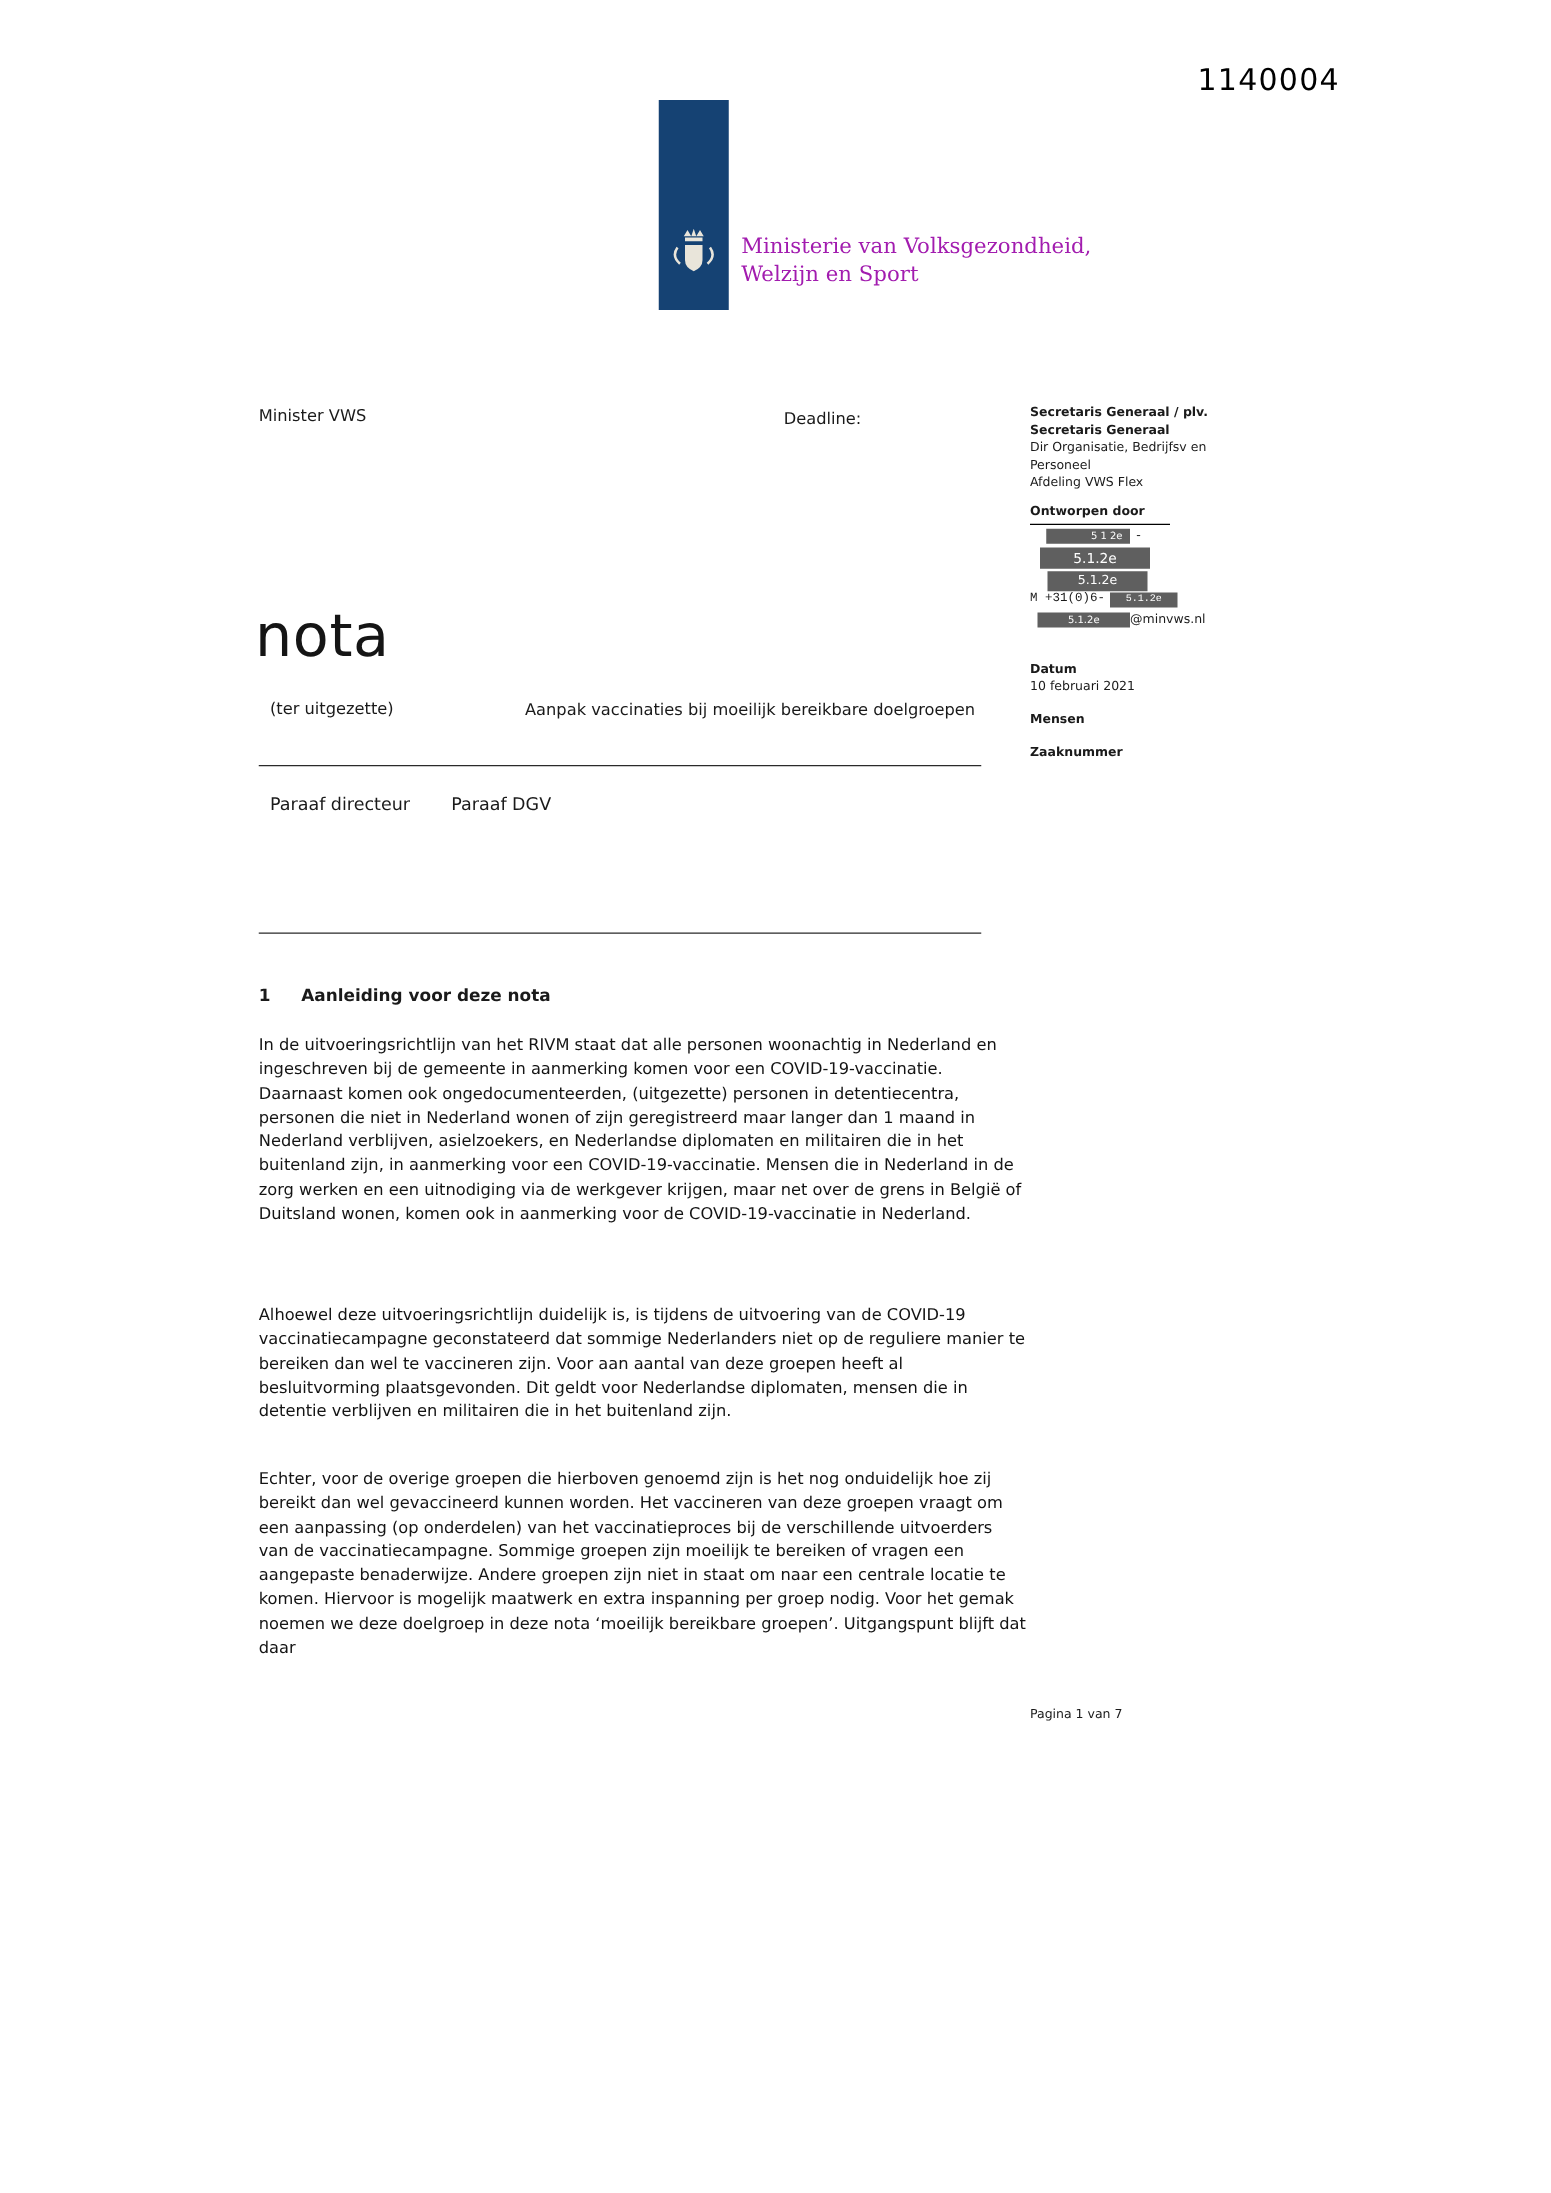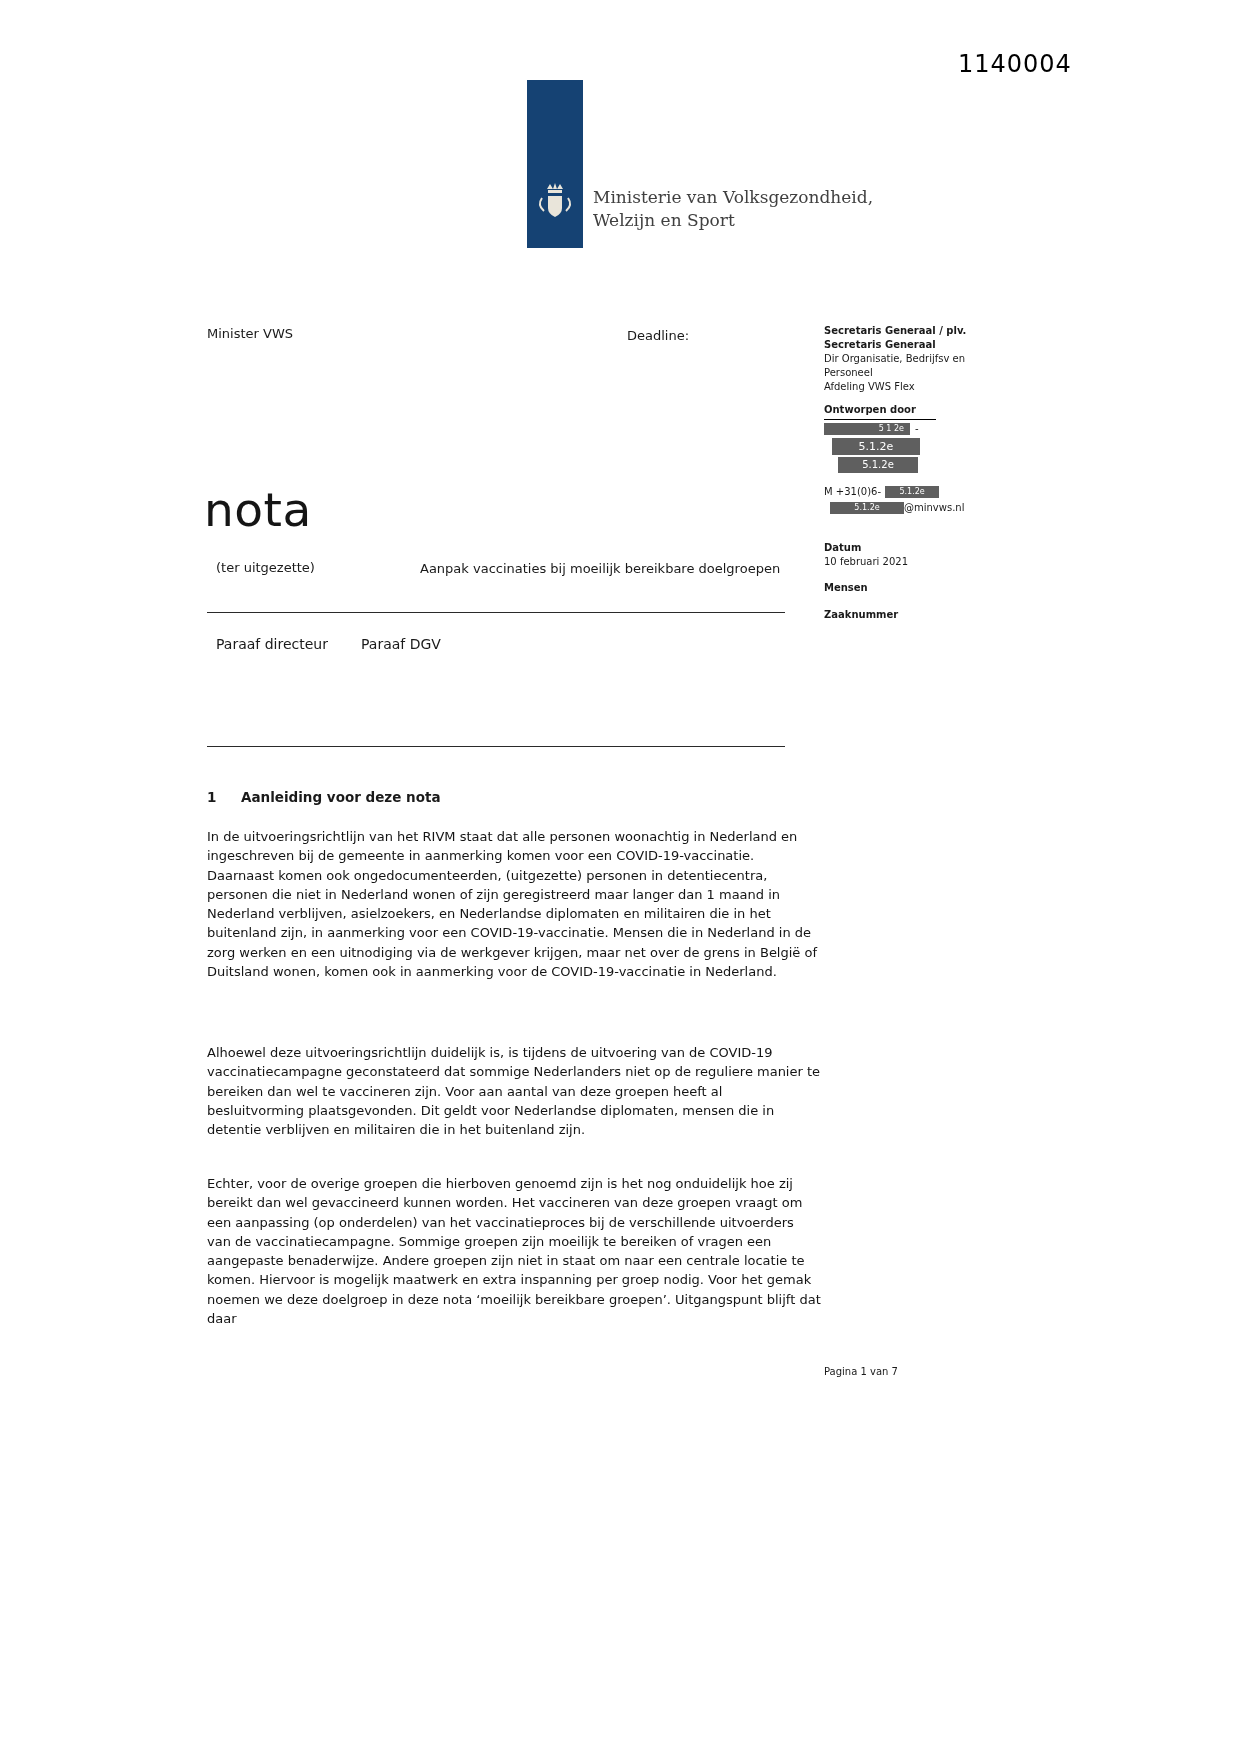--- a/index.html
+++ b/index.html
@@ -27,21 +27,21 @@
   .emblem{
     position:absolute;
     left:50%;top:100px;
     transform:translateX(-50%);
   }
   .ministry-text{
     left:593px;top:186px;
     font-family:"DejaVu Serif","Liberation Serif",serif;
     font-size:17px;
     line-height:23px;
-    color:#404040;
+    color:#a21caf;
   }
   .minister{left:207px;top:326px;font-size:13px;}
   .deadline{left:627px;top:328px;font-size:13px;}
 
   .sidebar{
     left:824px;top:324px;
     width:178px;
     font-size:10px;
     line-height:14px;
     color:#1a1a1a;
@@ -61,21 +61,21 @@
   }
   .redact{
     background:#5f5f5f;
     color:#ffffff;
     display:inline-flex;
     align-items:center;
     justify-content:center;
     font-size:8px;
     line-height:1;
   }
-  .r-a{width:86px;height:12px;justify-content:flex-end;padding-right:6px;box-sizing:border-box;}
+  .r-a{width:67px;height:12px;margin-left:13px;justify-content:flex-end;padding-right:6px;box-sizing:border-box;}
   .r-b{width:88px;height:17px;font-size:11px;margin-left:8px;}
   .r-c{width:80px;height:16px;font-size:10px;margin-left:14px;}
   .r-d{width:54px;height:12px;margin-left:4px;}
   .r-e{width:74px;height:12px;margin-left:6px;}
   .dash{margin-left:5px;}
   .meta-label{font-weight:bold;}
   .mt-datum{margin-top:26px;}
   .mt-kenmerk{margin-top:12px;}
   .mt-zaak{margin-top:13px;}
 
@@ -166,21 +166,21 @@
     <div class="redact-row">
       <span class="redact r-a">5 1 2e</span>
       <span class="dash">-</span>
     </div>
     <div class="redact-row">
       <span class="redact r-b">5.1.2e</span>
     </div>
     <div class="redact-row">
       <span class="redact r-c">5.1.2e</span>
     </div>
-    <div class="redact-row" style="margin-top:12px;">
+    <div class="redact-row" style="margin-top:0;font-family:Liberation Mono, monospace;">
       <span>M  +31(0)6-</span>
       <span class="redact r-d">5.1.2e</span>
     </div>
     <div class="redact-row">
       <span class="redact r-e">5.1.2e</span>
       <span>@minvws.nl</span>
     </div>
 
     <div class="meta-label mt-datum">Datum</div>
     <div>10 februari 2021</div>

